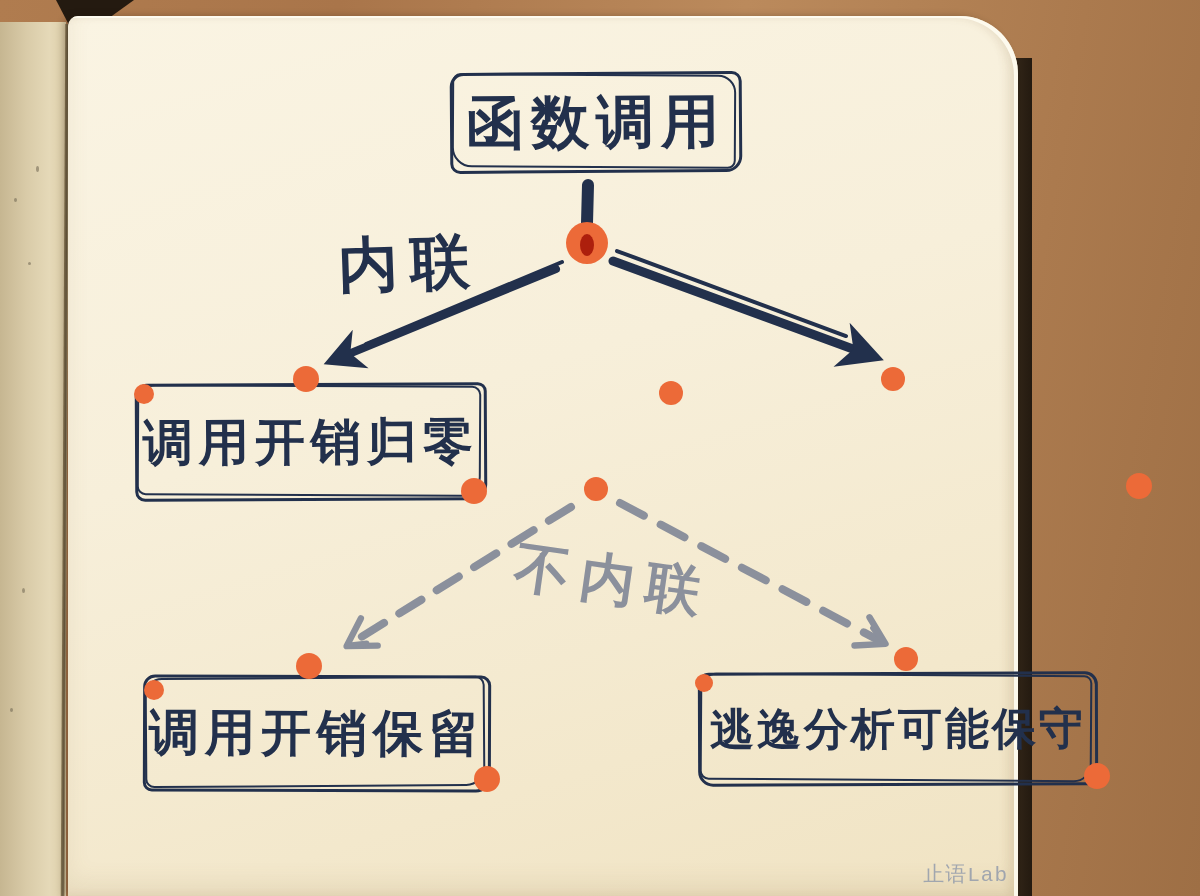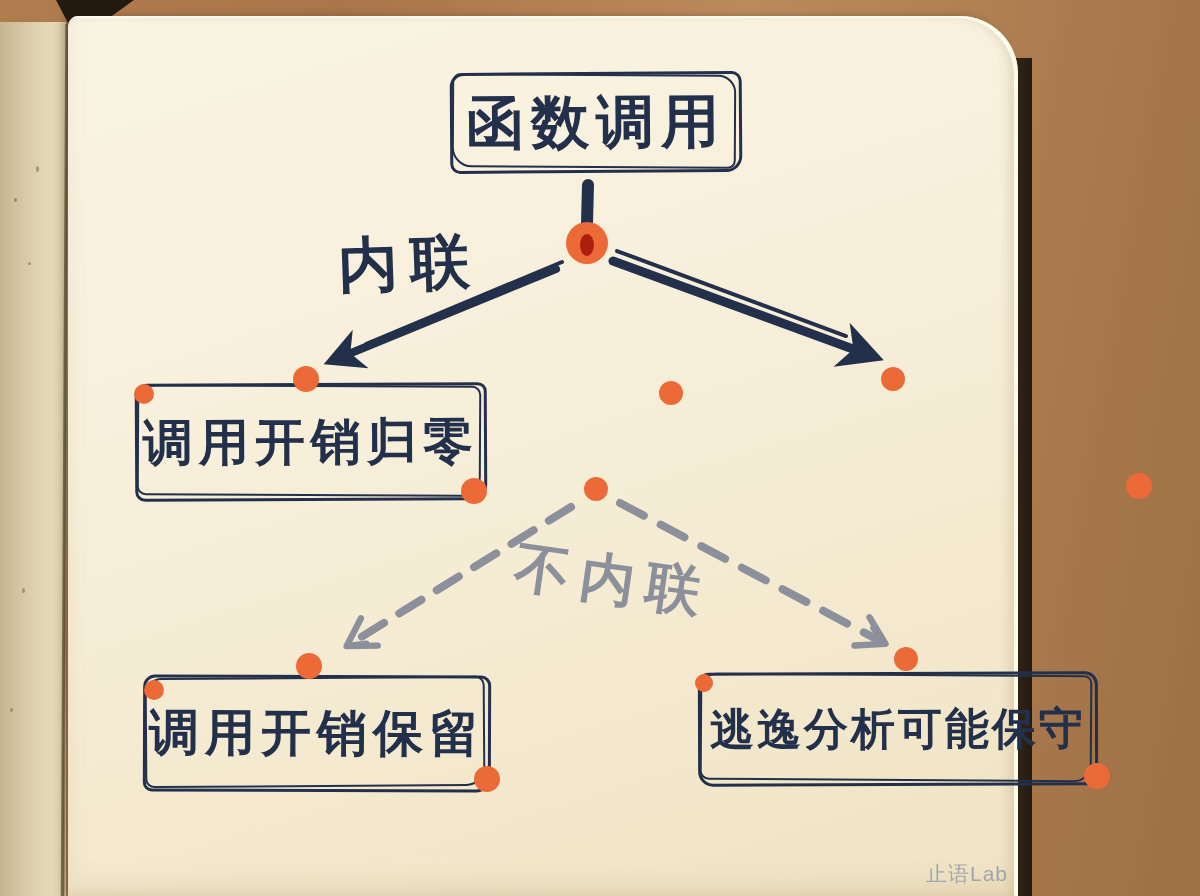--- a/index.html
+++ b/index.html
@@ -57,21 +57,21 @@
   .node-ir::before{border-radius:16px 8px 18px 9px;transform:rotate(.5deg);}
   .node-nl{left:143px;top:675px;width:348px;height:117px;border-radius:12px 10px 15px 9px;font-size:50px;letter-spacing:6px;transform:rotate(.2deg);}
   .node-nl::before{border-radius:17px 9px 19px 9px;transform:rotate(-.6deg);}
   .node-nr{left:698px;top:672px;width:400px;height:114px;border-radius:11px 13px 10px 15px;font-size:44px;letter-spacing:3px;transform:rotate(-.2deg);}
   .node-nr::before{border-radius:16px 8px 18px 9px;transform:rotate(.6deg);}
   .branch-label{position:absolute;z-index:6;font-weight:700;white-space:nowrap;}
   .label-inline{left:338px;top:224px;font-size:60px;color:var(--ink);letter-spacing:12px;transform:rotate(-2deg);}
   .label-noinline{left:514px;top:544px;font-size:55px;color:var(--dash-gray);letter-spacing:11px;transform:rotate(8deg);}
   .watermark{
     position:absolute;right:24px;bottom:8px;z-index:7;
-    font-family:Liberation Sans, sans-serif;
+    font-family:Liberation Mono, monospace;
     font-size:21px;color:var(--watermark);letter-spacing:1px;opacity:.9;
   }
 </style>
 </head>
 <body>
 
 <div class="stage">
   <div class="cover-edge"></div>
   <div class="cover-wedge"></div>
   <div class="old-page"></div>

